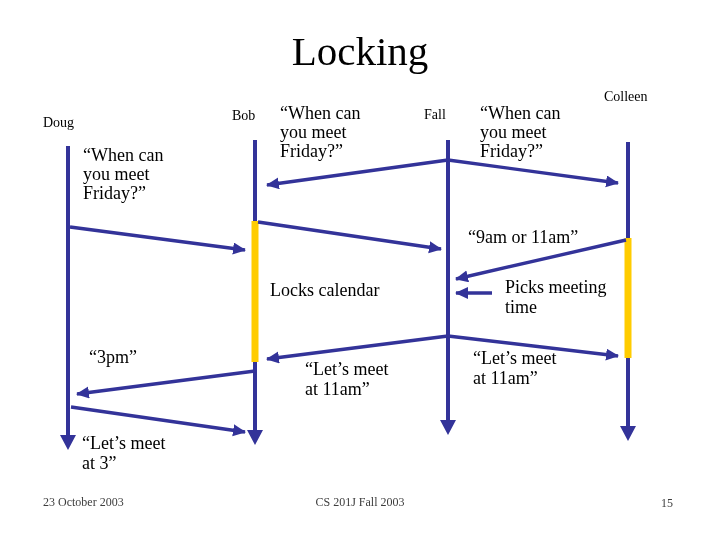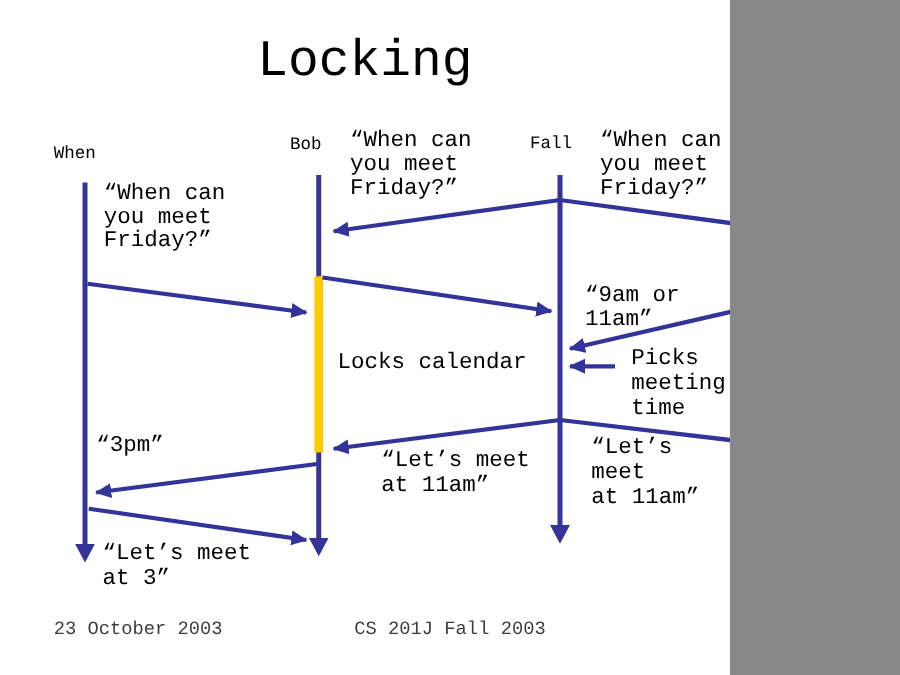--- a/index.html
+++ b/index.html
@@ -6,25 +6,25 @@
     --line-color: #333399;
     --lock-color: #FFCC00;
     --text-color: #000000;
     --footer-color: #3D3D3D;
     --background: #FFFFFF;
   }
   * { margin: 0; padding: 0; box-sizing: border-box; }
   html, body { background: #888; }
   .slide {
     position: relative;
-    width: 584px;
+    width: 720px;
     height: 540px;
     background: var(--background);
     overflow: hidden;
-    font-family: Liberation Mono, monospace;
+    font-family: Liberation Serif, serif;
     color: var(--text-color);
   }
   .title {
     position: absolute;
     left: 0; right: 0; top: 27px;
     text-align: center;
     font-size: 41px;
     font-weight: 400;
     letter-spacing: 0px;
     color: var(--text-color);
@@ -46,36 +46,36 @@
   }
   .label.lh20 { line-height: 20px; }
   .actor {
     position: absolute;
     font-size: 14px;
     color: var(--text-color);
     white-space: nowrap;
   }
   .footer-item {
     position: absolute;
-    font-size: 15px;
+    font-size: 12px;
     color: var(--footer-color);
     white-space: nowrap;
   }
   .footer-center {
     left: 220px; width: 280px; text-align: center;
   }
 </style>
 </head>
 <body>
 
 <div class="slide">
 
   <div class="title">Locking</div>
 
-  <div class="actor" style="left:43px;top:115px">When</div>
+  <div class="actor" style="left:43px;top:115px">Doug</div>
   <div class="actor" style="left:232px;top:108px">Bob</div>
   <div class="actor" style="left:424px;top:107px">Fall</div>
   <div class="actor" style="left:604px;top:89px">Colleen</div>
 
   <svg class="diagram" width="720" height="540" viewBox="0 0 720 540">
     <defs>
       <marker id="mArrow" markerUnits="userSpaceOnUse" markerWidth="16" markerHeight="14" refX="12" refY="6" orient="auto">
         <path d="M0,0 L13,6 L0,12 Z" class="arrowfill"></path>
       </marker>
       <marker id="mEnd" markerUnits="userSpaceOnUse" markerWidth="18" markerHeight="18" refX="11" refY="8" orient="auto">
@@ -109,21 +109,21 @@
   <div class="label" style="left:280px;top:104px">“When can
 you meet
 Friday?”</div>
   <div class="label" style="left:480px;top:104px">“When can
 you meet
 Friday?”</div>
   <div class="label" style="left:468px;top:228px">“9am or 11am”</div>
   <div class="label" style="left:270px;top:281px">Locks calendar</div>
   <div class="label lh20" style="left:505px;top:277px">Picks meeting
 time</div>
-  <div class="label" style="left:77px;top:348px">“3pm”</div>
+  <div class="label" style="left:89px;top:348px">“3pm”</div>
   <div class="label lh20" style="left:305px;top:359px">“Let’s meet
 at 11am”</div>
   <div class="label lh20" style="left:473px;top:348px">“Let’s meet
 at 11am”</div>
   <div class="label lh20" style="left:82px;top:433px">“Let’s meet
 at 3”</div>
 
   <div class="footer-item" style="left:43px;top:495px">23 October 2003</div>
   <div class="footer-item footer-center" style="top:495px">CS 201J Fall 2003</div>
   <div class="footer-item" style="left:661px;top:496px">15</div>

